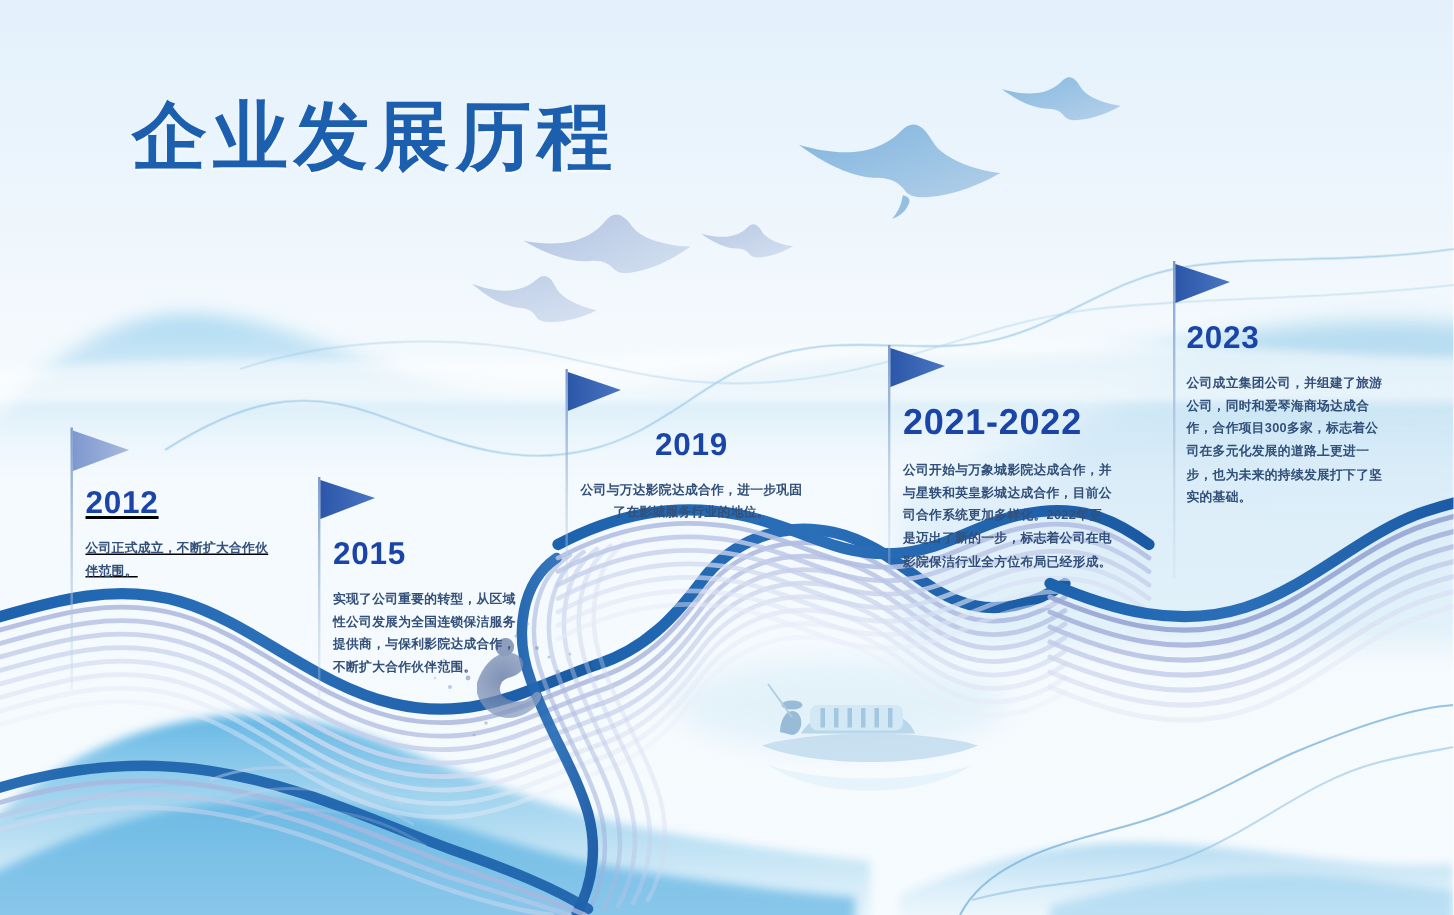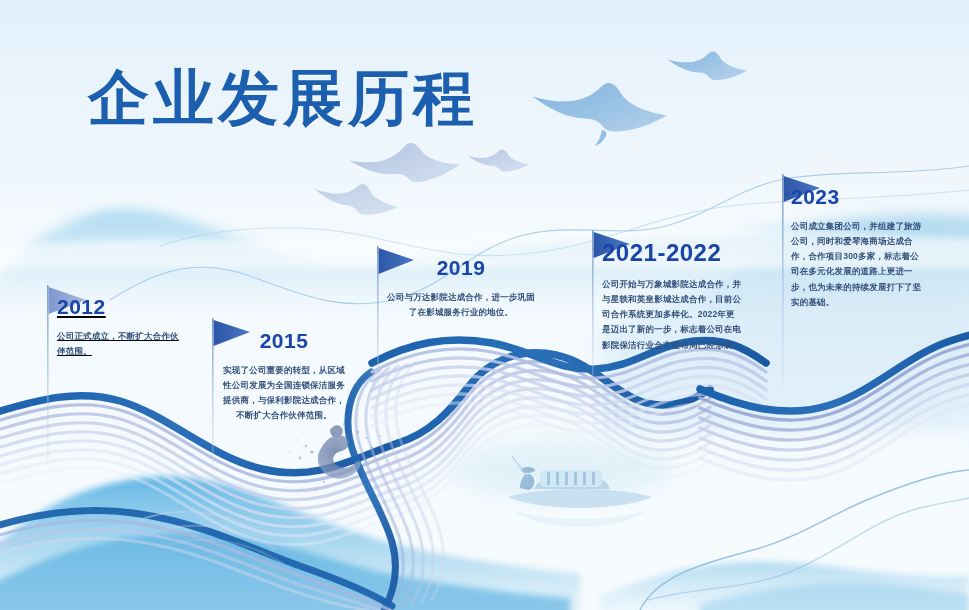--- a/index.html
+++ b/index.html
@@ -12,40 +12,40 @@
     position:relative;
     width:969px; height:610px;
     background:linear-gradient(170deg,#eaf4fc 0%,#f2f9fd 22%,#f7fbfe 45%,#f4fafd 70%,#eef7fc 100%);
     overflow:hidden;
   }
   .layer{ position:absolute; inset:0; }
   svg.layer{ width:969px; height:610px; display:block; }
 
   .title{
     position:absolute; left:88px; top:58px;
-    font-size:61px; font-weight:700; letter-spacing:4px;
+    font-size:50px; font-weight:700; letter-spacing:4px;
     color:#1b5fae;
     text-shadow:0 1px 2px rgba(255,255,255,.7);
     white-space:nowrap;
   }
 
-  .entry{ position:absolute; }
+  .entry{ position:absolute;margin-top:29px; }
   .entry .year{
     font-size:21px; font-weight:700; color:#1b44a8;
     letter-spacing:.5px; line-height:1;
     margin-bottom:12px; white-space:nowrap;
   }
   .entry .desc{
     font-size:8.5px; line-height:1.78; color:#33507a;
     font-weight:700;
     letter-spacing:.2px;
   }
 
   .e2012{ left:57px;  top:296px; width:128px;text-decoration:underline; }
-  .e2015{ left:222px; top:330px; width:124px;text-align:center; }
+  .e2015{ left:222px; top:330px; width:124px; }
   .e2019{ left:386px; top:257px; width:150px;text-align:center; }
   .e2021{ left:602px; top:241px; width:140px; }
   .e2023{ left:791px; top:186px; width:132px; }
 
   .e2012 .year,.e2015 .year,.e2019 .year{ font-size:21px; }
   .e2021 .year{ font-size:24px; }
   .e2023 .year{ font-size:21px; }
 </style>
 </head>
 <body>

